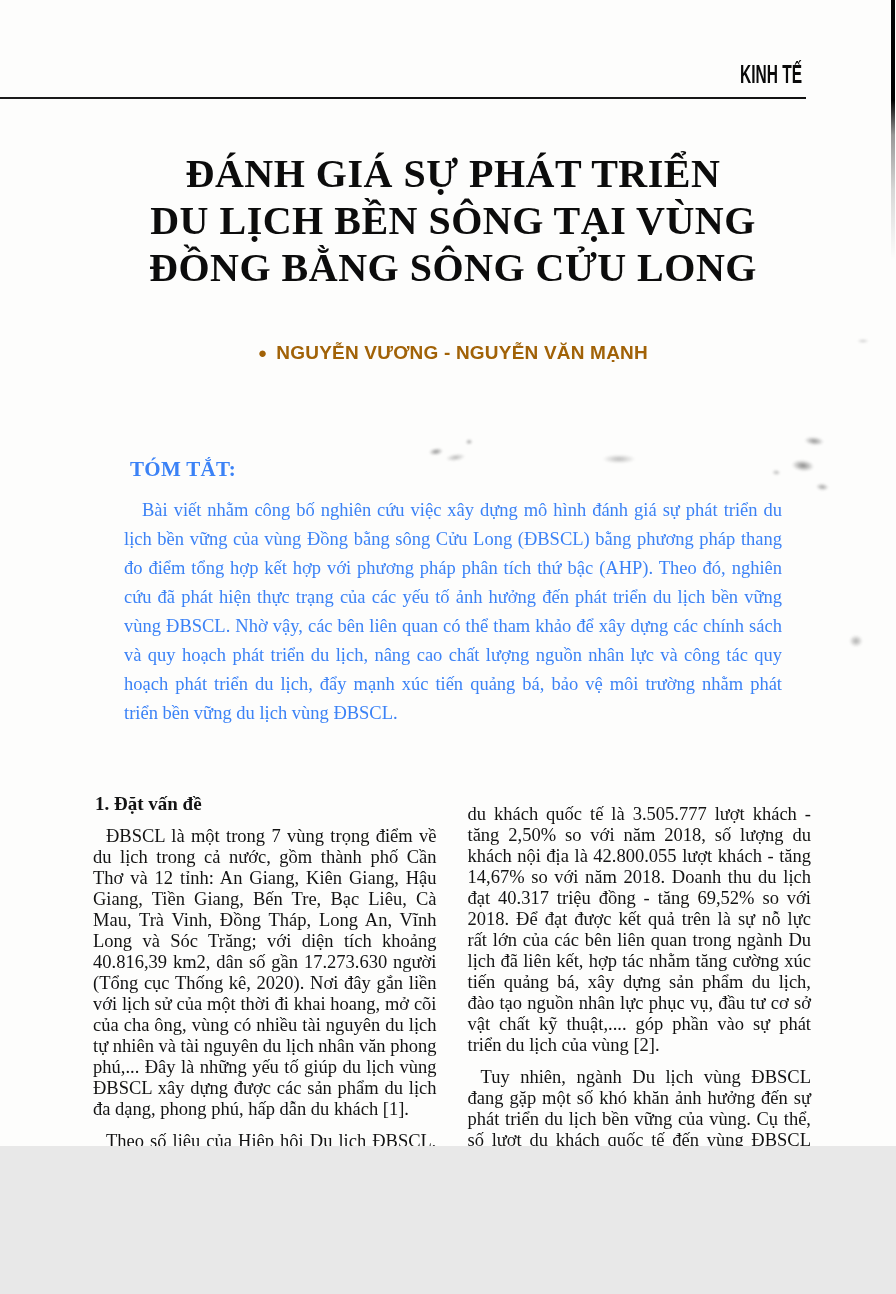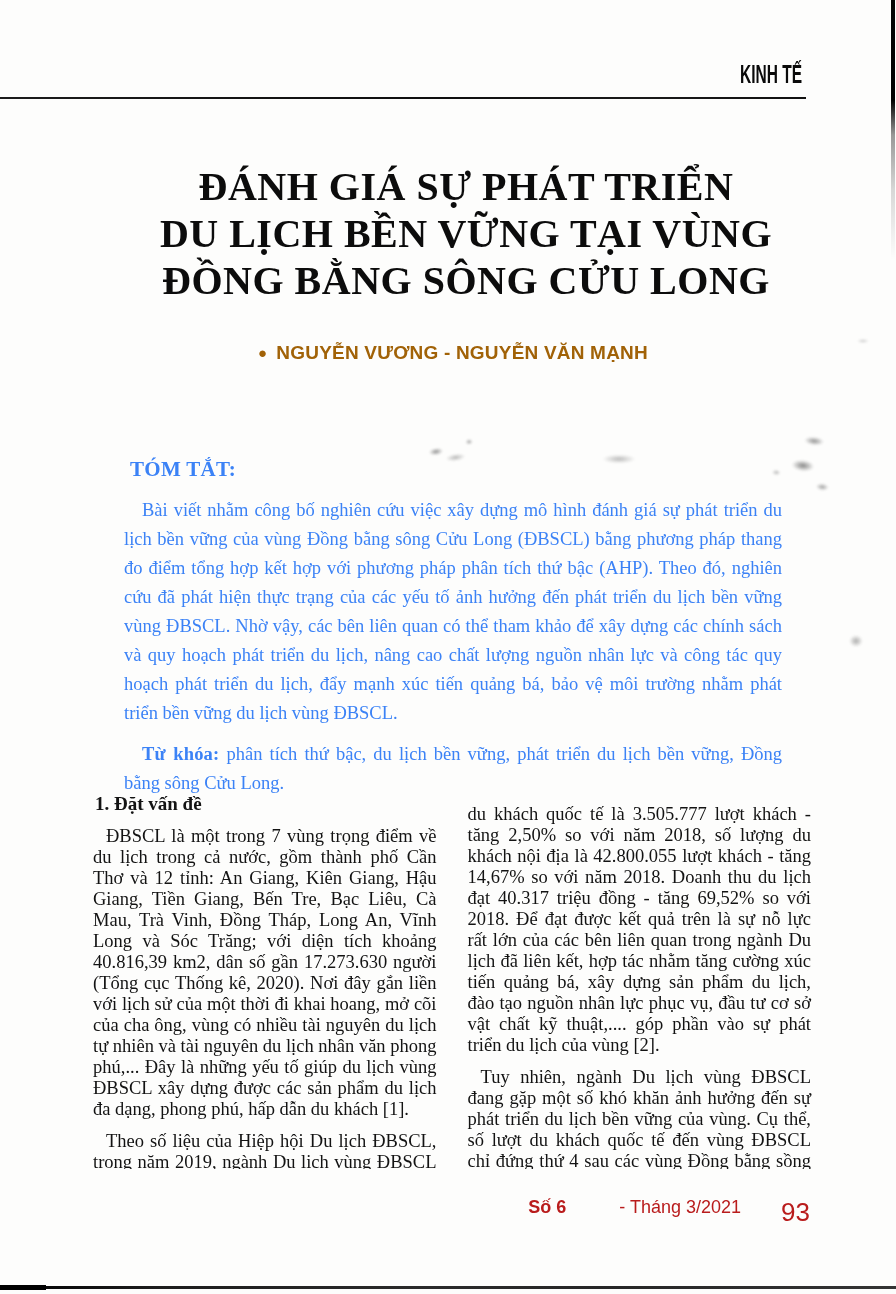--- a/index.html
+++ b/index.html
@@ -1,18 +1,18 @@
 <!DOCTYPE html>
 <html lang="vi"><head>
 <meta charset="utf-8">
 <style>
   html,body { margin:0; padding:0; background:#e8e8e8; }
   .page {
     position:relative;
-    width:896px; height:1294px;
+    width:896px; height:1146px;
     margin:0 auto;
     background:#fdfdfc;
     overflow:hidden;
     color:#141414;
   }
 
   
   .section-label {
     position:absolute; top:60px; right:94px;
     font-family:"Liberation Sans", sans-serif;
@@ -21,21 +21,21 @@
     color:#0a0a0a;
   }
   .header-rule {
     position:absolute; top:97px; left:0; width:806px; height:2px;
     background:linear-gradient(90deg,#1c1c1c 0,#141414 30%,#0f0f0f 55%,#1a1a1a 80%,#111 100%);
   }
 
   
   .title {
     position:absolute; top:150px; left:85px; width:736px;
-    margin:13px; text-align:center;
+    margin:0; text-align:center;
     font-family:"Liberation Serif", serif;
     font-weight:bold; font-size:40px; line-height:47px;
     letter-spacing:0.5px; color:#0c0c0c;
   }
   .authors {
     position:absolute; top:342px; left:85px; width:736px;
     text-align:center;
     font-family:"Liberation Sans", sans-serif;
     font-weight:bold; font-size:19px; color:#a16207;
     letter-spacing:0.2px;
@@ -130,32 +130,31 @@
 </head>
 <body>
 
 <div class="page">
 
   <div class="section-label">KINH TẾ</div>
   <div class="header-rule"></div>
 
   <h1 class="title">
     <span>ĐÁNH GIÁ SỰ PHÁT TRIỂN</span><br>
-    <span>DU LỊCH BỀN VỮNG TẠI VÙNG</span><br>
+    <span>DU LỊCH BỀN SÔNG TẠI VÙNG</span><br>
     <span>ĐỒNG BẰNG SÔNG CỬU LONG</span>
   </h1>
 
   <div class="authors">
     <span class="bullet">●</span><span>NGUYỄN VƯƠNG - NGUYỄN VĂN MẠNH</span>
   </div>
 
   <section class="abstract">
     <div class="abs-heading">TÓM TẮT:</div>
     <p class="abs-body">Bài viết nhằm công bố nghiên cứu việc xây dựng mô hình đánh giá sự phát triển du lịch bền vững của vùng Đồng bằng sông Cửu Long (ĐBSCL) bằng phương pháp thang đo điểm tổng hợp kết hợp với phương pháp phân tích thứ bậc (AHP). Theo đó, nghiên cứu đã phát hiện thực trạng của các yếu tố ảnh hưởng đến phát triển du lịch bền vững vùng ĐBSCL. Nhờ vậy, các bên liên quan có thể tham khảo để xây dựng các chính sách và quy hoạch phát triển du lịch, nâng cao chất lượng nguồn nhân lực và công tác quy hoạch phát triển du lịch, đẩy mạnh xúc tiến quảng bá, bảo vệ môi trường nhằm phát triển bền vững du lịch vùng ĐBSCL.</p>
-    <p class="abs-keywords"><b>Từ khóa:</b><span> phân tích thứ bậc, du lịch bền vững, phát triển du lịch bền vững, Đồng bằng sông Cửu Long.</span></p>
   </section>
 
   <section class="body-columns">
     <div class="col">
       <div class="body-heading">1. Đặt vấn đề</div>
       <p class="indent">ĐBSCL là một trong 7 vùng trọng điểm về du lịch trong cả nước, gồm thành phố Cần Thơ và 12 tỉnh: An Giang, Kiên Giang, Hậu Giang, Tiền Giang, Bến Tre, Bạc Liêu, Cà Mau, Trà Vinh, Đồng Tháp, Long An, Vĩnh Long và Sóc Trăng; với diện tích khoảng 40.816,39 km2, dân số gần 17.273.630 người (Tổng cục Thống kê, 2020). Nơi đây gắn liền với lịch sử của một thời đi khai hoang, mở cõi của cha ông, vùng có nhiều tài nguyên du lịch tự nhiên và tài nguyên du lịch nhân văn phong phú,... Đây là những yếu tố giúp du lịch vùng ĐBSCL xây dựng được các sản phẩm du lịch đa dạng, phong phú, hấp dẫn du khách [1].</p>
       <p class="indent">Theo số liệu của Hiệp hội Du lịch ĐBSCL, trong năm 2019, ngành Du lịch vùng ĐBSCL đã đón 46.305.832 lượt khách đến tham quan du lịch, tăng 13,65% so với năm 2018. Trong đó, số lượng</p>
     </div>
     <div class="col">
       <p class="no-indent">du khách quốc tế là 3.505.777 lượt khách - tăng 2,50% so với năm 2018, số lượng du khách nội địa là 42.800.055 lượt khách - tăng 14,67% so với năm 2018. Doanh thu du lịch đạt 40.317 triệu đồng - tăng 69,52% so với 2018. Để đạt được kết quả trên là sự nỗ lực rất lớn của các bên liên quan trong ngành Du lịch đã liên kết, hợp tác nhằm tăng cường xúc tiến quảng bá, xây dựng sản phẩm du lịch, đào tạo nguồn nhân lực phục vụ, đầu tư cơ sở vật chất kỹ thuật,.... góp phần vào sự phát triển du lịch của vùng [2].</p>

